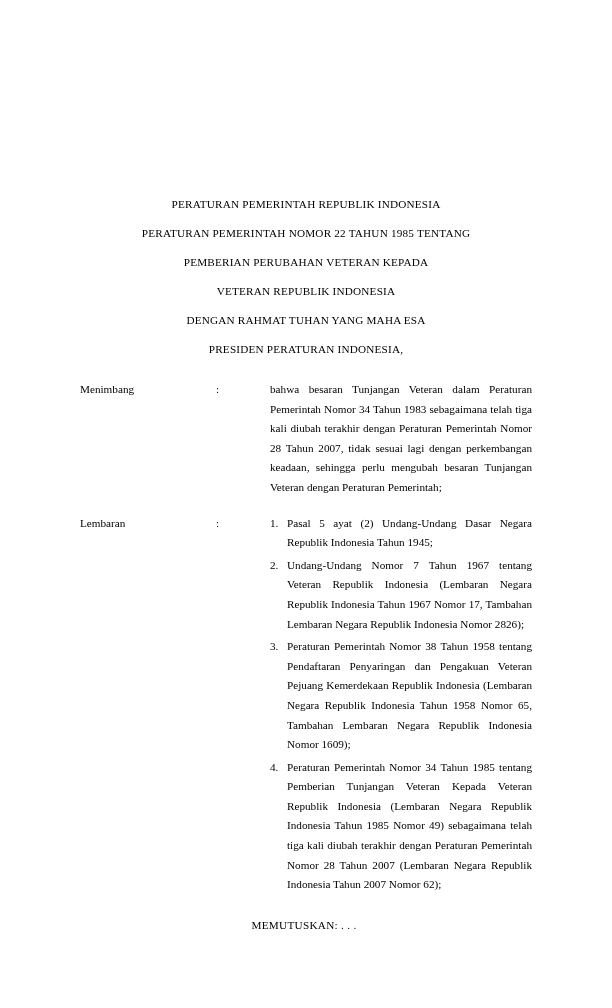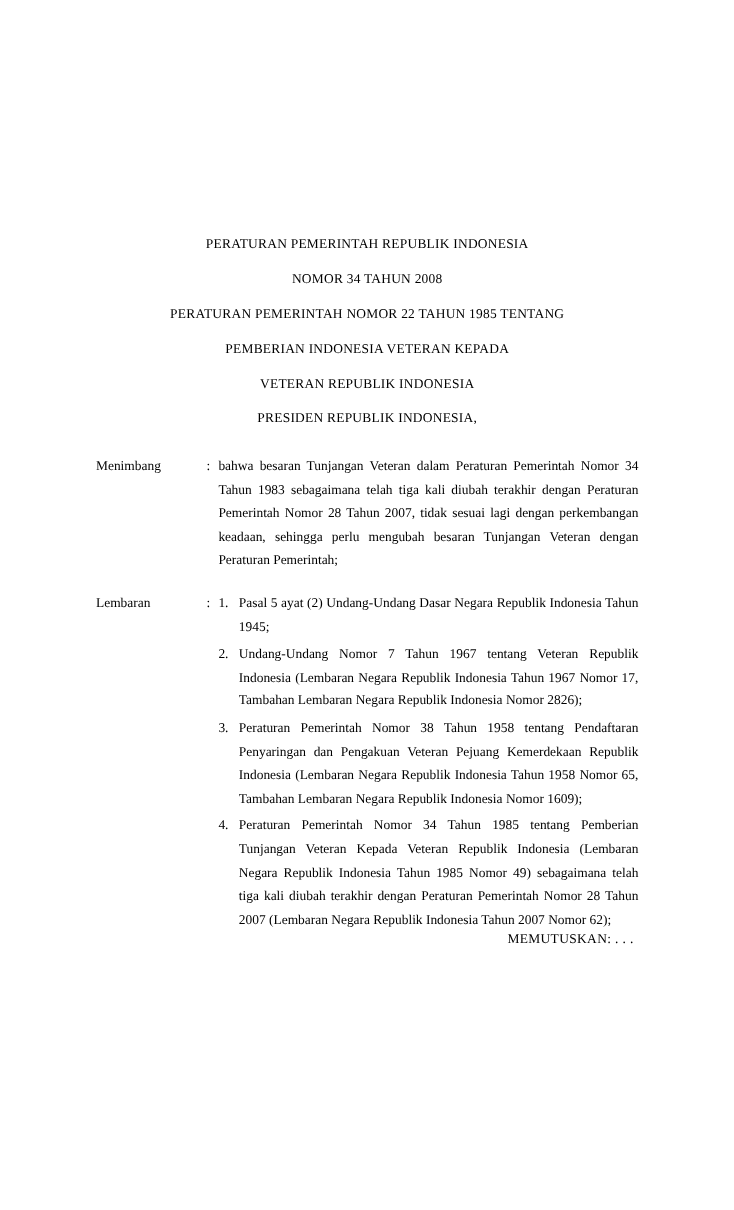--- a/index.html
+++ b/index.html
@@ -29,20 +29,21 @@
   .title-line {
     display: block;
     white-space: nowrap;
   }
 
   .clause {
     display: flex;
     font-size: 11.2px;
     line-height: 19.6px;
     margin-top: 16px;
+    gap: 44px;
   }
   .clause .label {
     width: 92px;
     flex: 0 0 92px;
     white-space: nowrap;
   }
   .clause .colon {
     width: 10px;
     flex: 0 0 10px;
   }
@@ -59,38 +60,39 @@
   .numbered .num {
     width: 17px;
     flex: 0 0 17px;
   }
   .numbered .txt {
     flex: 1 1 auto;
     text-align: justify;
     text-justify: inter-word;
   }
   .footer-line {
-    text-align: right;
+    margin-top: 24px;
+    text-align: center;
     font-size: 11.2px;
     letter-spacing: 0.3px;
     padding-right: 4px;
   }
 </style>
 </head>
 <body>
 
 <div class="page">
 
   <div class="title-block">
     <span class="title-line">PERATURAN PEMERINTAH REPUBLIK INDONESIA</span>
-    <span class="title-line">NOMOR 34 TAHUN 2008</span>
     <span class="title-line">PERATURAN PEMERINTAH NOMOR 22 TAHUN 1985 TENTANG</span>
-    <span class="title-line">PEMBERIAN INDONESIA VETERAN KEPADA</span>
+    <span class="title-line">PEMBERIAN PERUBAHAN VETERAN KEPADA</span>
     <span class="title-line">VETERAN REPUBLIK INDONESIA</span>
-    <span class="title-line">PRESIDEN REPUBLIK INDONESIA,</span>
+    <span class="title-line">DENGAN RAHMAT TUHAN YANG MAHA ESA</span>
+    <span class="title-line">PRESIDEN PERATURAN INDONESIA,</span>
   </div>
 
   <div class="clause">
     <div class="label">Menimbang</div>
     <div class="colon">:</div>
     <div class="body">bahwa besaran Tunjangan Veteran dalam Peraturan Pemerintah Nomor 34 Tahun 1983 sebagaimana telah tiga kali diubah terakhir dengan Peraturan Pemerintah Nomor 28 Tahun 2007, tidak sesuai lagi dengan perkembangan keadaan, sehingga perlu mengubah besaran Tunjangan Veteran dengan Peraturan Pemerintah;</div>
   </div>
 
   <div class="clause">
     <div class="label">Lembaran</div>

